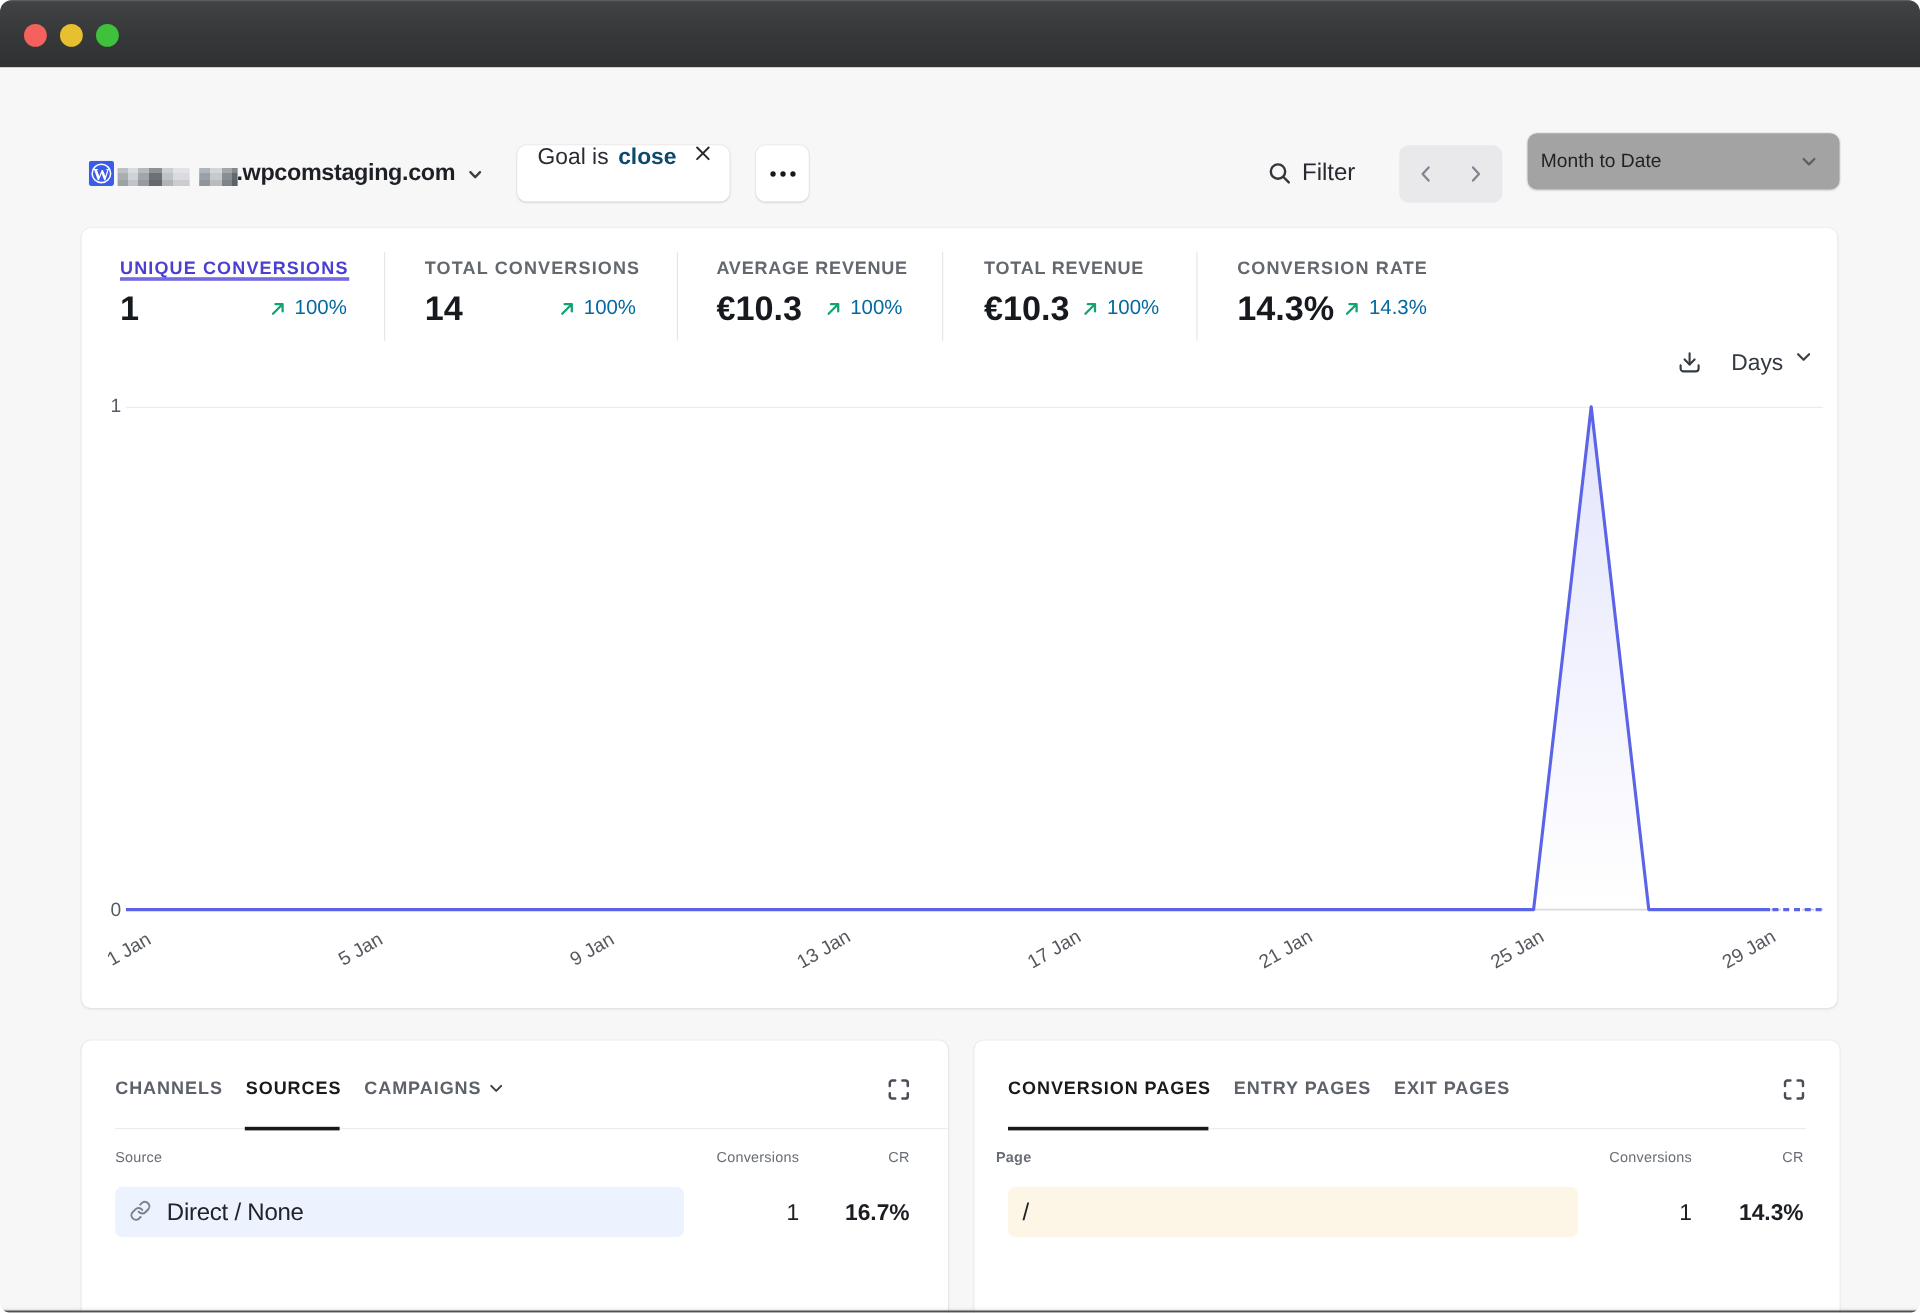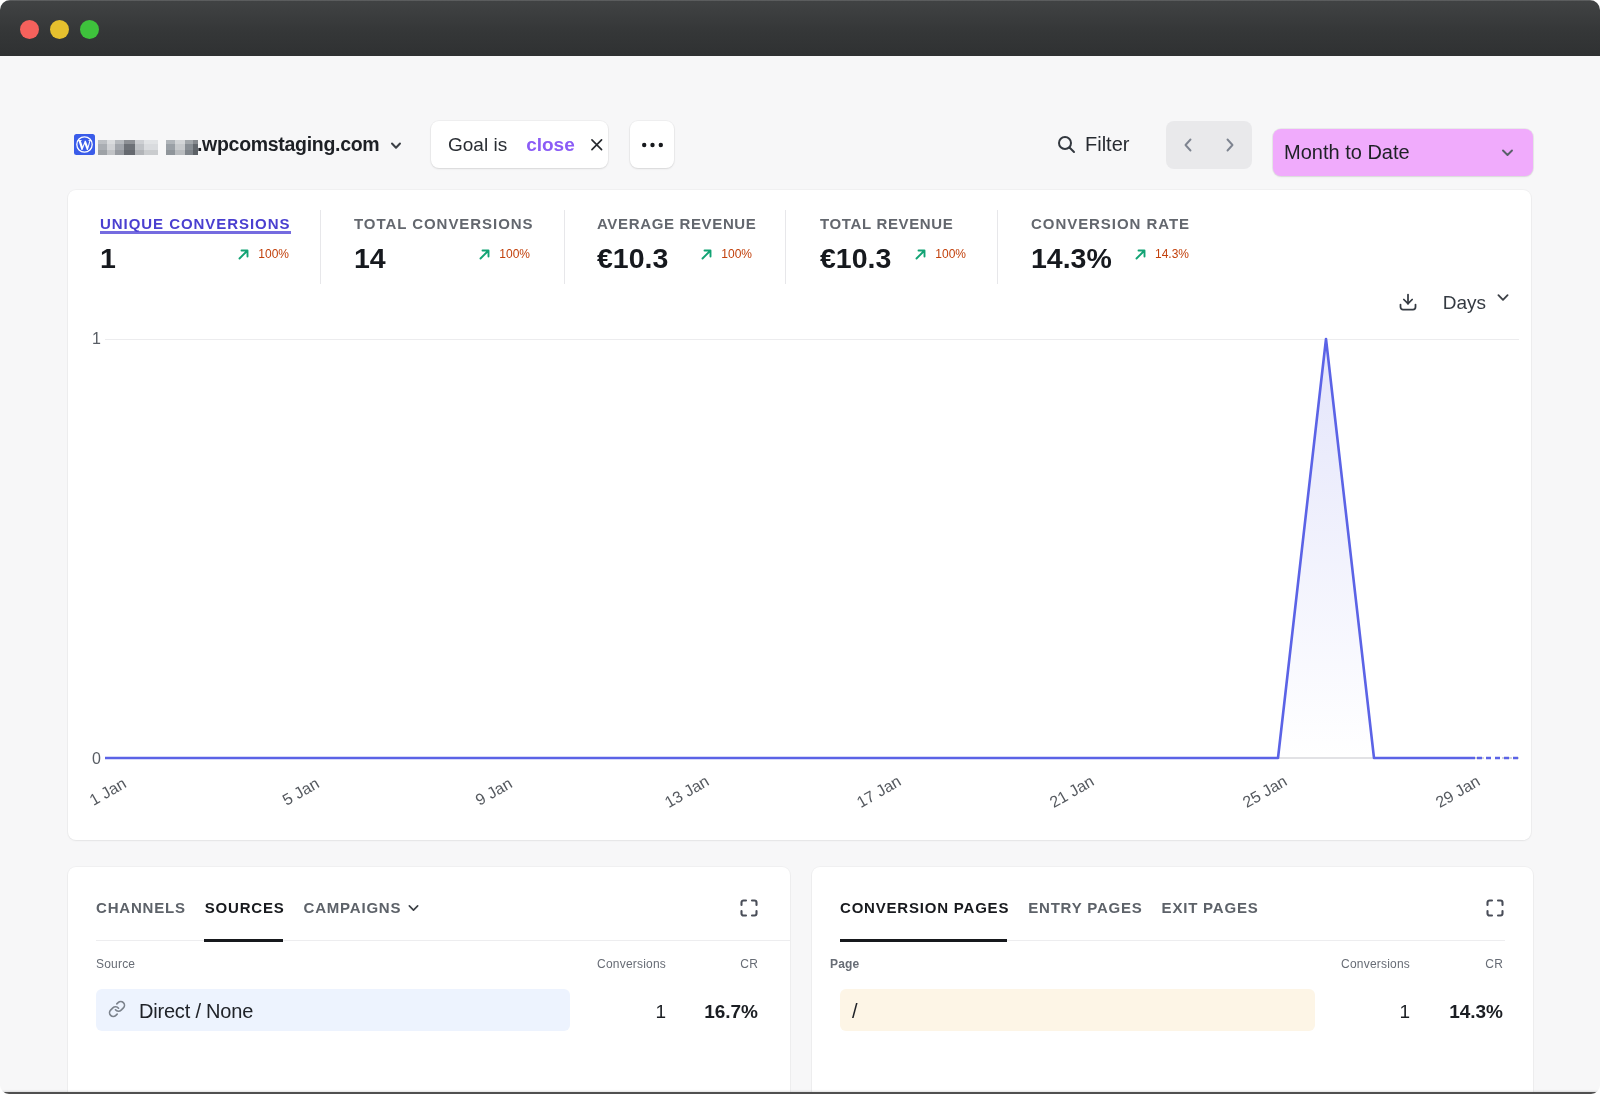--- a/index.html
+++ b/index.html
@@ -17,42 +17,42 @@
   background-image:linear-gradient(180deg, rgba(255,255,255,.22) 0 4px, rgba(0,0,0,0) 4px 10px, rgba(0,0,0,.07) 10px 15px),
   linear-gradient(90deg,#aaaeb3 0 9px,#d0d2d5 9px 17px,#a2a6ac 17px 26px,#6d7177 26px 37px,#bfc2c6 37px 46px,#d9dbde 46px 60px); }
 .blur2 { position:absolute; left:166px; top:140px; width:32px; height:15px;
   background-image:linear-gradient(180deg, rgba(255,255,255,.22) 0 4px, rgba(0,0,0,0) 4px 10px, rgba(0,0,0,.07) 10px 15px),
   linear-gradient(90deg,#9aa0a6 0 9px,#c7cacd 9px 19px,#888e94 19px 27px,#63686e 27px 32px); }
 .site { position:absolute; left:197px; top:133px; font-size:19.5px; font-weight:bold; color:#1d2025; letter-spacing:-0.3px; }
 .chev { stroke:#3c4046; stroke-width:2; fill:none; stroke-linecap:round; stroke-linejoin:round; }
 .sitechev { position:absolute; left:390px; top:141px; }
 .pill { position:absolute; left:431px; top:121px; width:177px; height:47px; background:#fff; border-radius:8px;
   box-shadow:0 1px 2px rgba(0,0,0,.1), 0 0 0 1px rgba(0,0,0,.03); font-size:19px; color:#292d33;
-  display:flex; align-items:center; padding-left:17px; }
-.pill b { margin-left:19px; color:#8b5cf6; }
+  display:flex; align-items:flex-start; padding-left:17px; }
+.pill b { margin-left:8px; color:#0c4a6e; }
 .pill svg { margin-left:15px; }
 .dotsbtn { position:absolute; left:630px; top:121px; width:44px; height:47px; background:#fff; border-radius:8px;
   box-shadow:0 1px 2px rgba(0,0,0,.1), 0 0 0 1px rgba(0,0,0,.03); display:flex; align-items:center; justify-content:center; }
 .filter { position:absolute; left:1057px; top:133px; display:flex; align-items:center; font-size:20px; color:#272b31; }
 .filter svg { margin-right:9px; }
 .pager { position:absolute; left:1166px; top:121px; width:86px; height:48px; background:#e9e9eb; border-radius:8px; }
 .pager svg { position:absolute; top:17px; }
-.daterange { position:absolute; left:1273px; top:129px; width:260px; height:47px; background:#f0abfc; border-radius:8px;
-  box-shadow:0 1px 2px rgba(0,0,0,.08), 0 0 0 1px rgba(0,0,0,.05); font-size:20px;
+.daterange { position:absolute; left:1273px; top:111px; width:260px; height:47px; background:#a3a3a3; border-radius:8px;
+  box-shadow:0 1px 2px rgba(0,0,0,.08), 0 0 0 1px rgba(0,0,0,.05); font-size:16px;
   display:flex; align-items:center; padding-left:11px; color:#1e2126; }
 .daterange svg { position:absolute; right:19px; top:19px; }
 
 
 .card { position:absolute; background:#fff; border-radius:8px; box-shadow:0 1px 2px rgba(0,0,0,.05), 0 0 0 1px rgba(0,0,0,.028); }
 .chartcard { left:68px; top:190px; width:1463px; height:650px; }
 .metric { position:absolute; top:25px; }
 .mlabel { font-size:15px; font-weight:bold; letter-spacing:0.95px; color:#63676e; white-space:nowrap; }
 .mlabel.active { color:#4a3fd0; }
 .mvalue { position:absolute; font-size:28.5px; font-weight:bold; color:#16191e; top:52px; white-space:nowrap; }
-.mchange { position:absolute; top:57px; font-size:12px; color:#c2410c; white-space:nowrap; display:flex; align-items:center; }
+.mchange { position:absolute; top:57px; font-size:17px; color:#0369a1; white-space:nowrap; display:flex; align-items:center; }
 .mchange svg { margin-right:8px; }
 .mdiv { position:absolute; top:20px; height:74px; width:1px; background:#e7e7ea; }
 .dayssel { position:absolute; top:102px; right:21px; display:flex; font-size:19px; color:#343a42; }
 .dayssel svg.dl { margin-right:25px; }
 .dayssel svg.ch { margin-left:10px; }
 .ylab { position:absolute; font-size:16px; color:#585d64; width:33px; text-align:right; }
 .xlab { position:absolute; font-size:16px; color:#55595f; white-space:nowrap; transform:translate(-50%,-50%) rotate(-30deg); }
 
 
 .bcard { top:867px; height:240px; }

